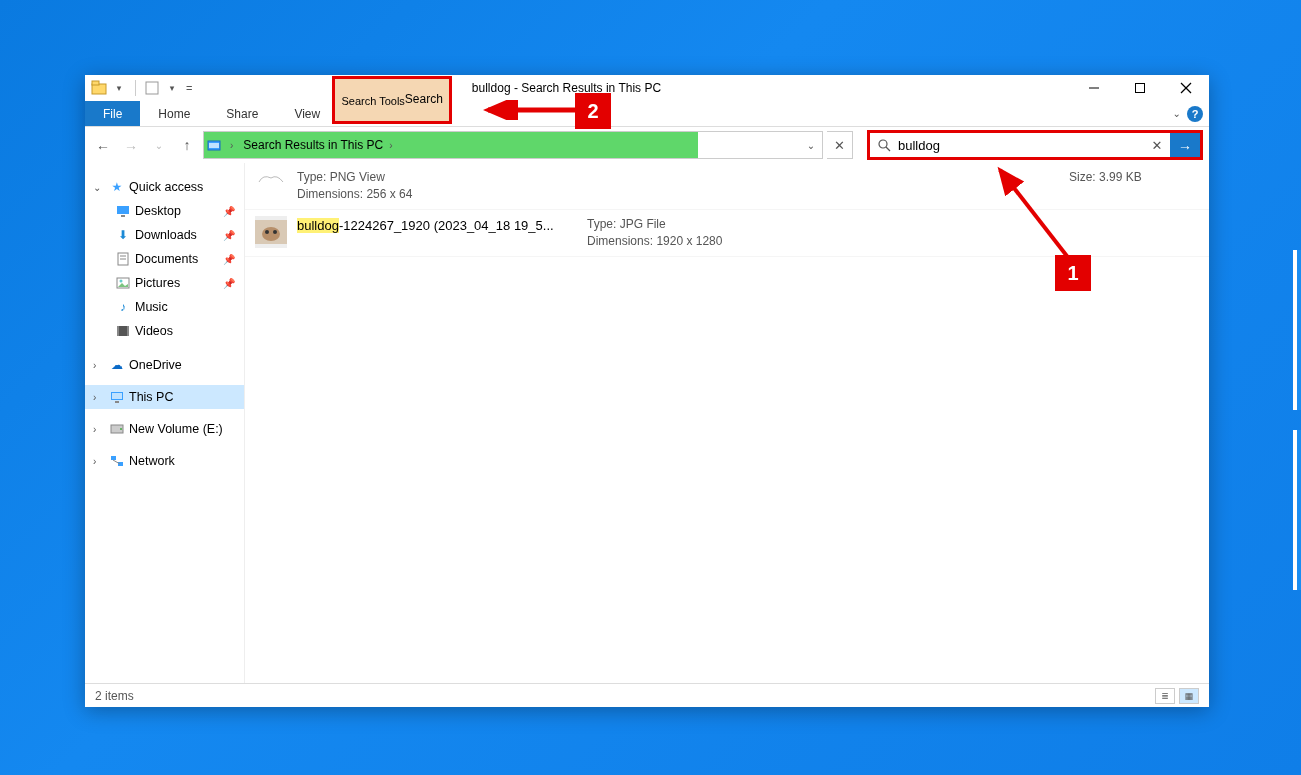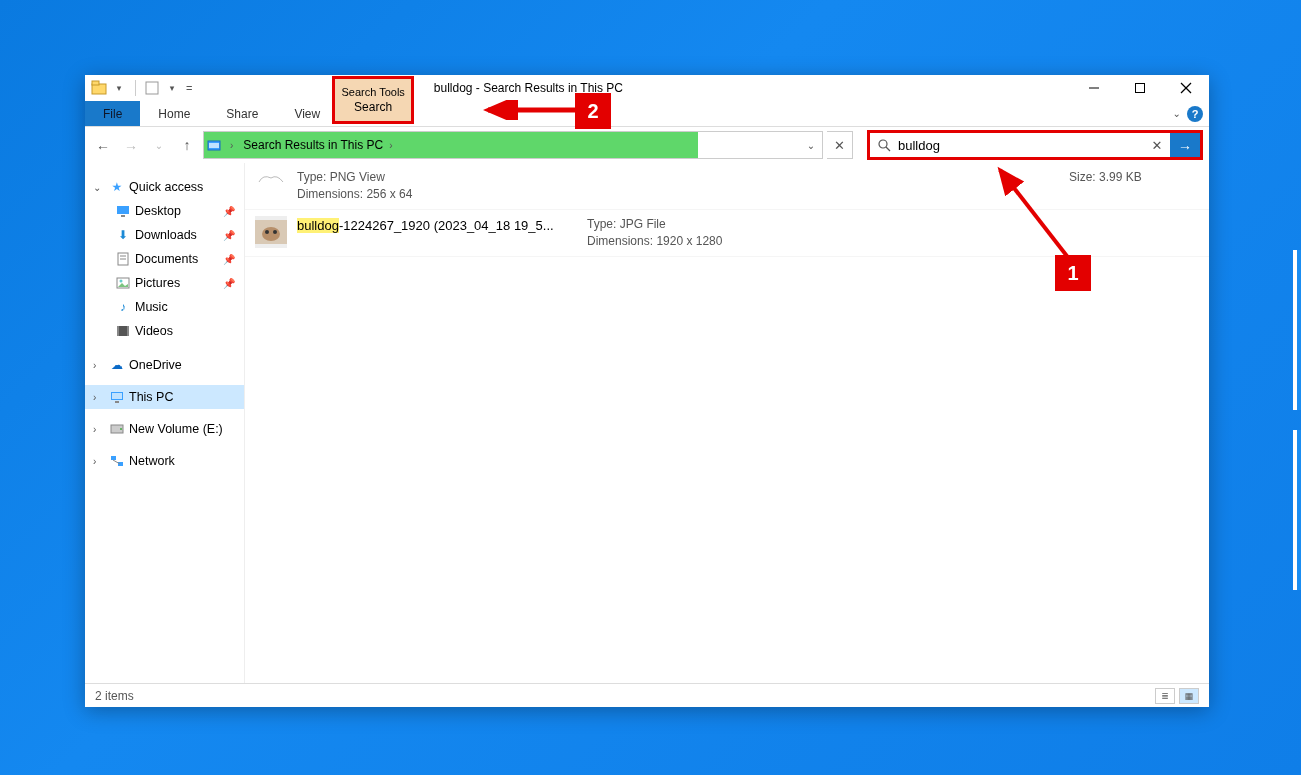--- a/index.html
+++ b/index.html
@@ -29,21 +29,21 @@
     align-items: center;
     padding: 0 0 0 6px;
     font-size: 12px;
     color: #000;
     background: #fff;
   }
   .qat { display:flex; align-items:center; gap:4px; }
   .qat-icon { width:16px; height:16px; display:flex; align-items:center; justify-content:center; }
   .sep { width:1px; height:16px; background:#ccc; margin:0 4px; }
   .search-tools-group {
-    display:flex; flex-direction:column; align-items:center; justify-content:center;
+    display:flex; flex-direction:row; align-items:center; 
     border: 3px solid #e30000;
     background:#f5d7b3;
     margin-left: 140px;
     padding: 0 6px;
     height: 48px;
     position: relative;
     top: 12px;
     z-index: 5;
   }
   .search-tools-top { font-size:11px; color:#000; line-height:14px; padding-top:2px;}
@@ -54,21 +54,21 @@
   
   .menubar {
     height: 26px;
     display:flex;
     align-items:stretch;
     font-size:12px;
     border-bottom:1px solid #ddd;
     position:relative;
   }
   .menu-file {
-    background:#1979ca; color:#0f172a; padding:0 18px; display:flex; align-items:center;
+    background:#1979ca; color:#ffffff; padding:0 18px; display:flex; align-items:center;
   }
   .menu-item { padding:0 18px; display:flex; align-items:center; color:#333; }
   .ribbon-spacer { flex-grow:1; background:#fff; }
   .ribbon-right { display:flex; align-items:center; padding-right:6px; gap:6px; color:#1979ca;}
   .help-circle {
     width:16px; height:16px; border-radius:50%; background:#1979ca; color:#fff;
     display:flex; align-items:center; justify-content:center; font-size:11px; font-weight:bold;
   }
   
   .navbar {

